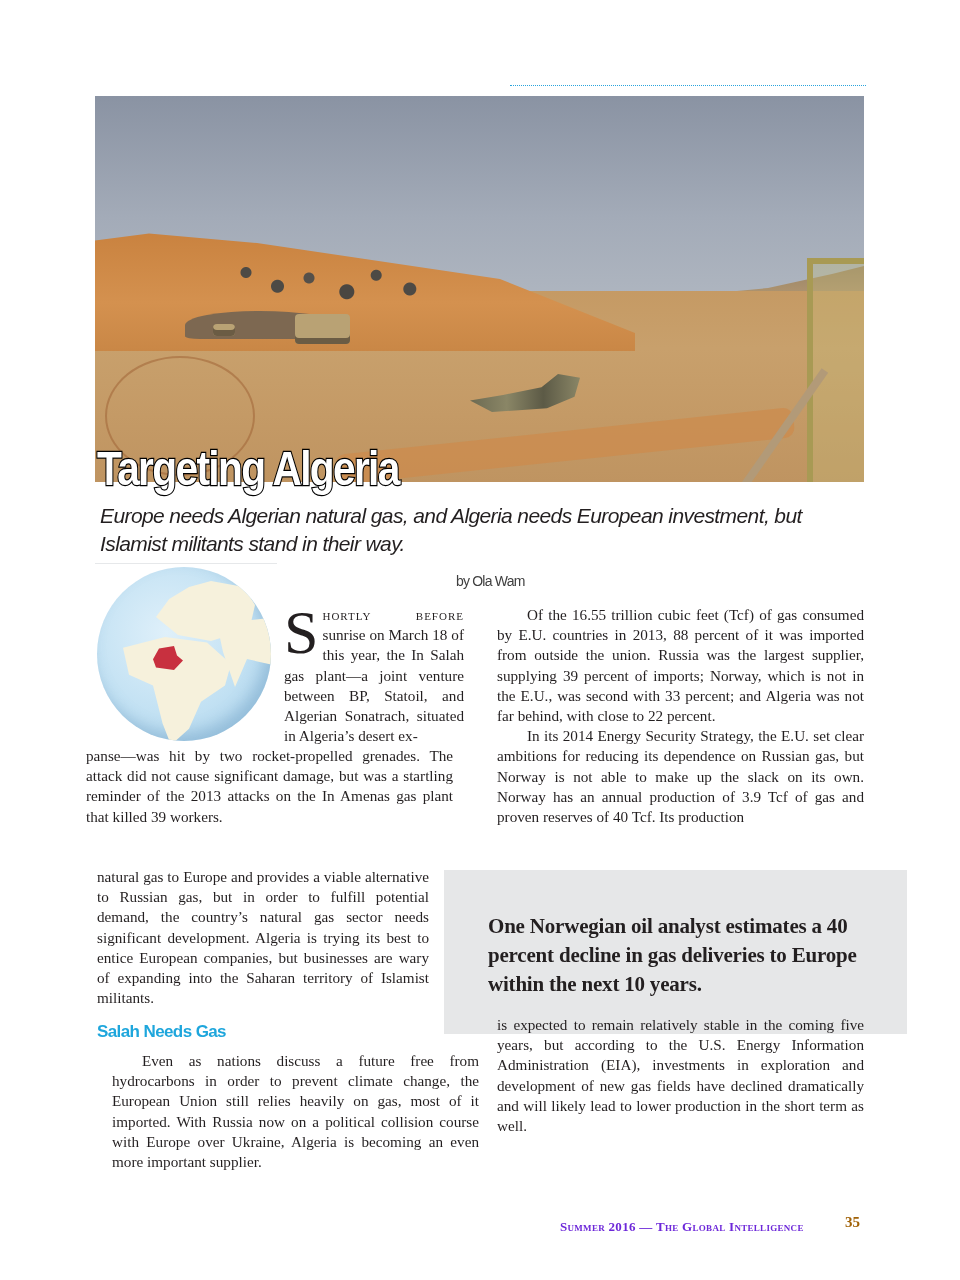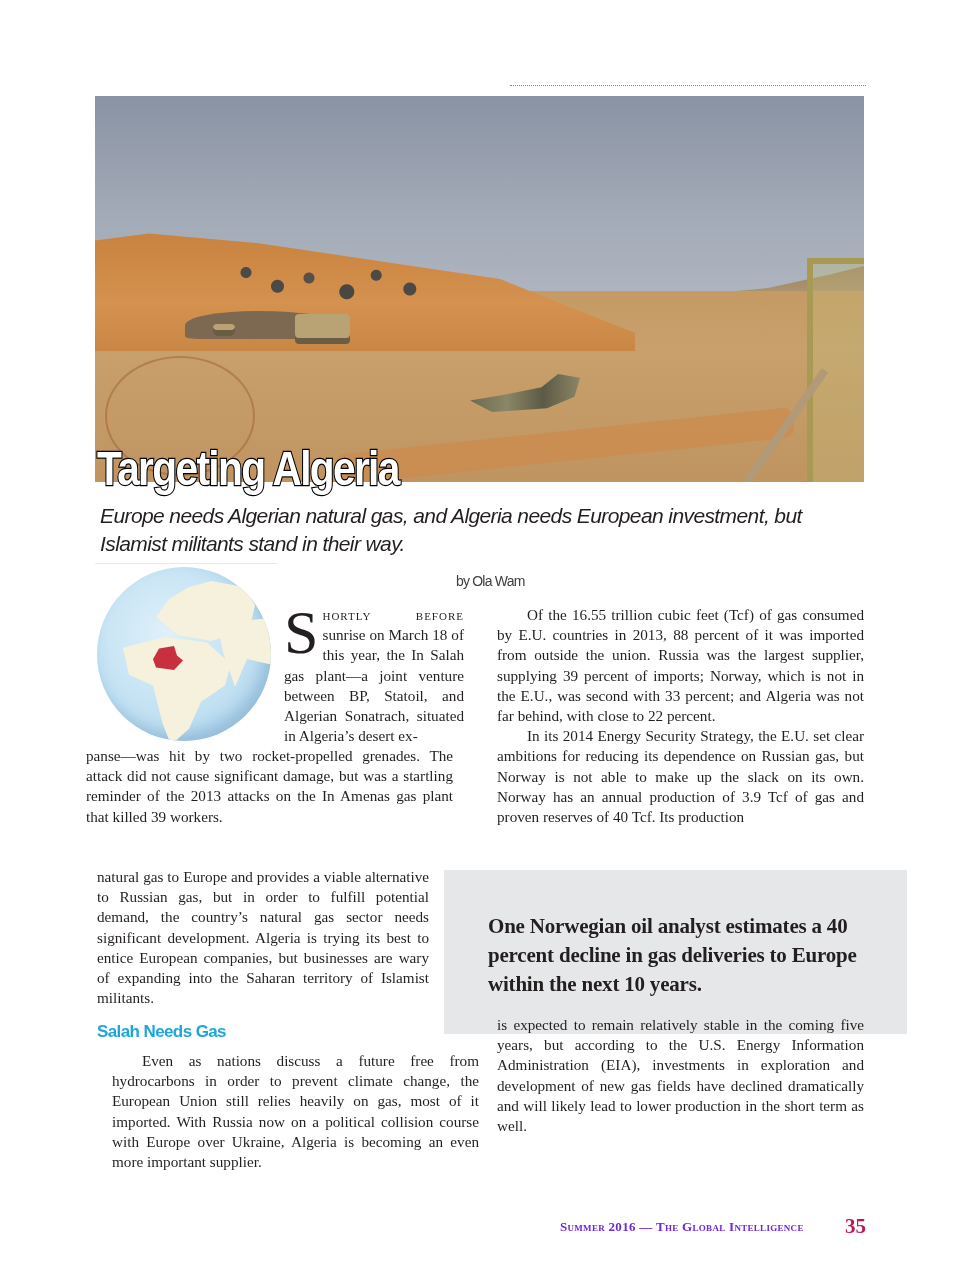--- a/index.html
+++ b/index.html
@@ -89,21 +89,21 @@
   .col-right-top { position:absolute; left:497px; top:605px; width:367px; }
   .col-right-bottom { position:absolute; left:497px; top:1015px; width:367px; }
 
   .pullquote-box { position:absolute; left:444px; top:870px; width:463px; height:164px; background:#e6e7e8; }
   .pullquote { position:absolute; left:488px; top:912px; width:390px; font-family:"Liberation Serif", serif;
     font-weight:bold; font-size:21px; line-height:29px; color:#231f20; letter-spacing:-0.2px; }
 
   .footer { position:absolute; left:560px; top:1219px; font-family:"Liberation Serif", serif;
     font-weight:bold; font-size:13px; color:#6d28d9; font-variant:small-caps; letter-spacing:0.3px; white-space:nowrap; }
   .page-num { position:absolute; left:845px; top:1214px; font-family:"Liberation Serif", serif;
-    font-weight:bold; font-size:21px; color:#be185d; }
+    font-weight:bold; font-size:15px; color:#a16207; }
 </style>
 </head>
 <body>
 
 <div class="running-head">THE GLOBAL INTELLIGENCE</div>
 <div class="running-rule"></div>
 
 <div class="hero">
   <div class="sky"></div>
   <div class="far-ridge"></div>

